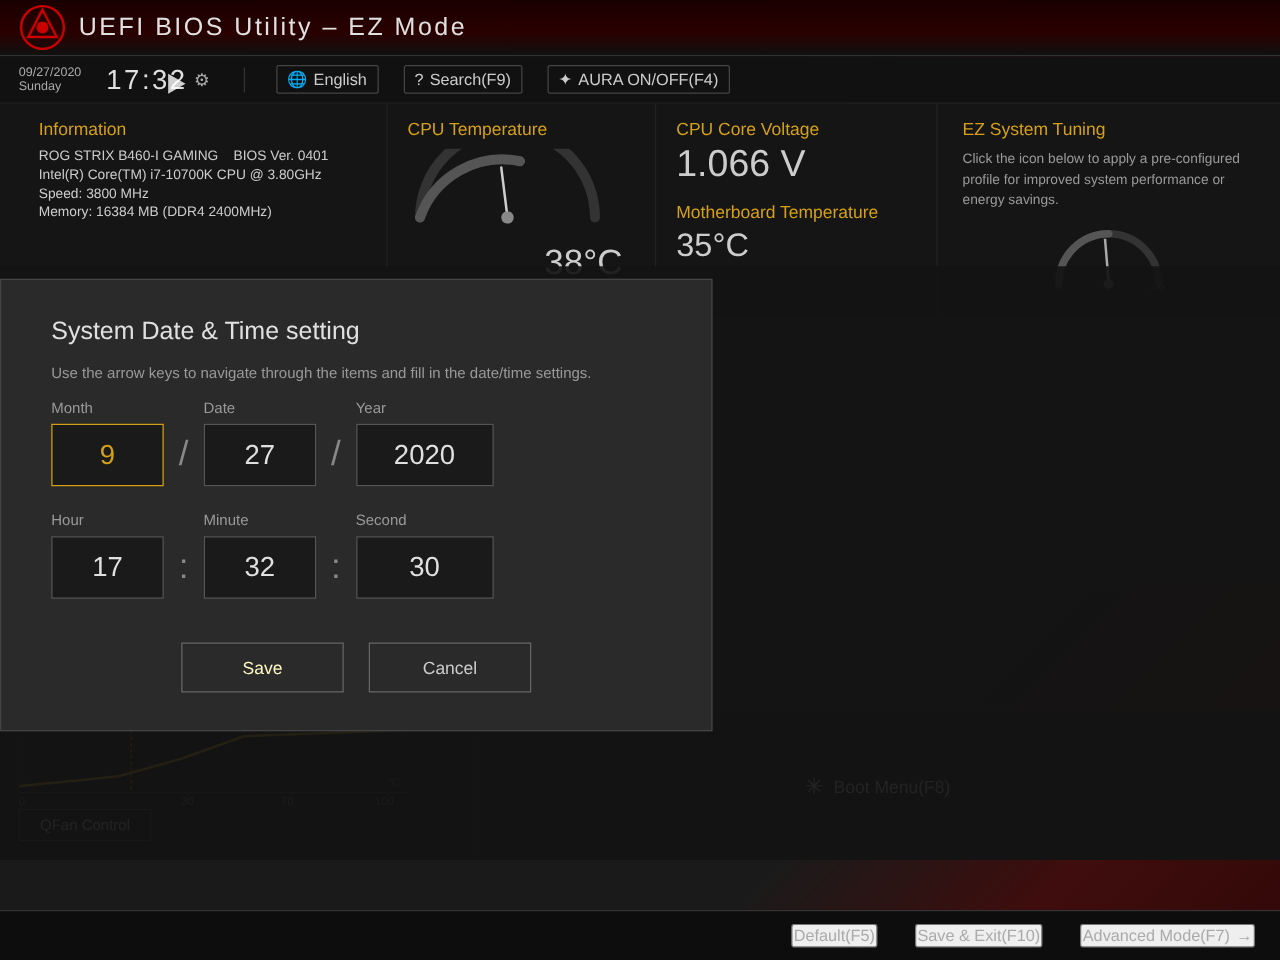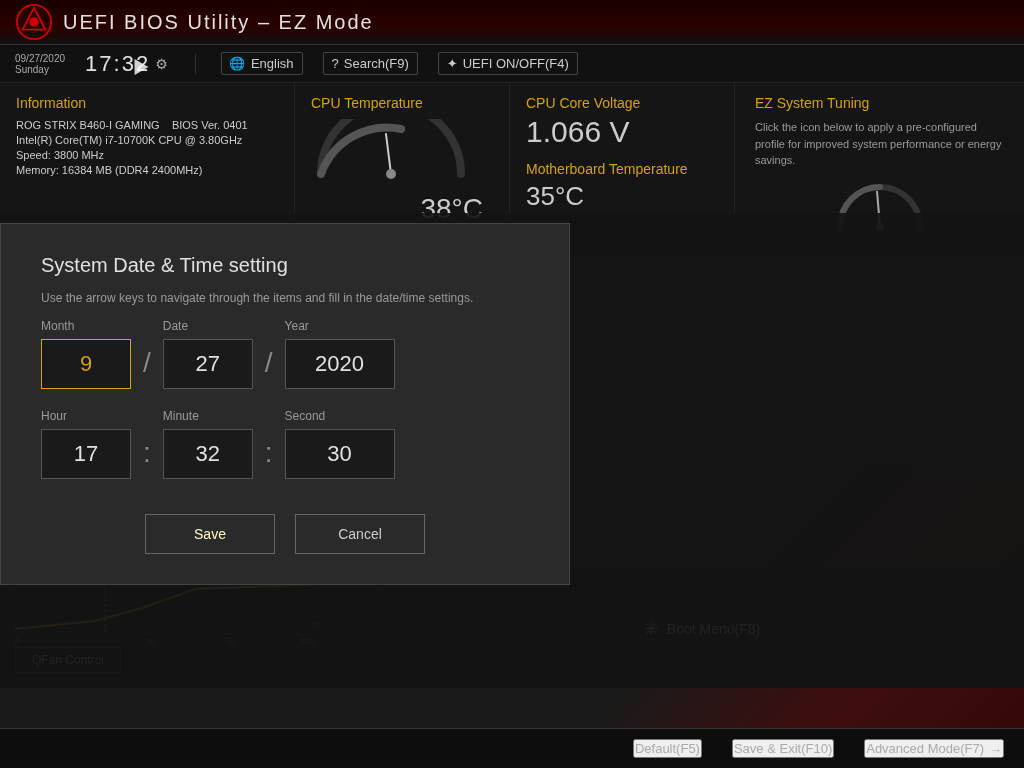--- a/index.html
+++ b/index.html
@@ -112,20 +112,21 @@
     .toolbar-sep { width: 1px; height: 20px; background: #333; margin: 0 5px; }
 
     
     .info-panel {
       position: relative;
       z-index: 10;
       display: flex;
       height: 170px;
       background: #151515;
       border-bottom: 2px solid #222;
+      padding-left: 15px;
     }
 
     .info-section {
       padding: 12px 16px;
       border-right: 1px solid #222;
     }
 
     .info-section-title {
       color: #d4a017;
       font-size: 14px;
@@ -400,21 +401,21 @@
   <button class="toolbar-btn">
     <span>🌐</span>
     <span>English</span>
   </button>
   <button class="toolbar-btn">
     <span>?</span>
     <span>Search(F9)</span>
   </button>
   <button class="toolbar-btn">
     <span>✦</span>
-    <span>UEFI ON/OFF(F4)</span>
+    <span>AURA ON/OFF(F4)</span>
   </button>
 </div>
 
 <div class="info-panel">
 
   <div class="info-section info-left">
     <div class="info-section-title">Information</div>
     <div class="system-info-row">
       <span>ROG STRIX B460-I GAMING</span>
       &nbsp;&nbsp;

